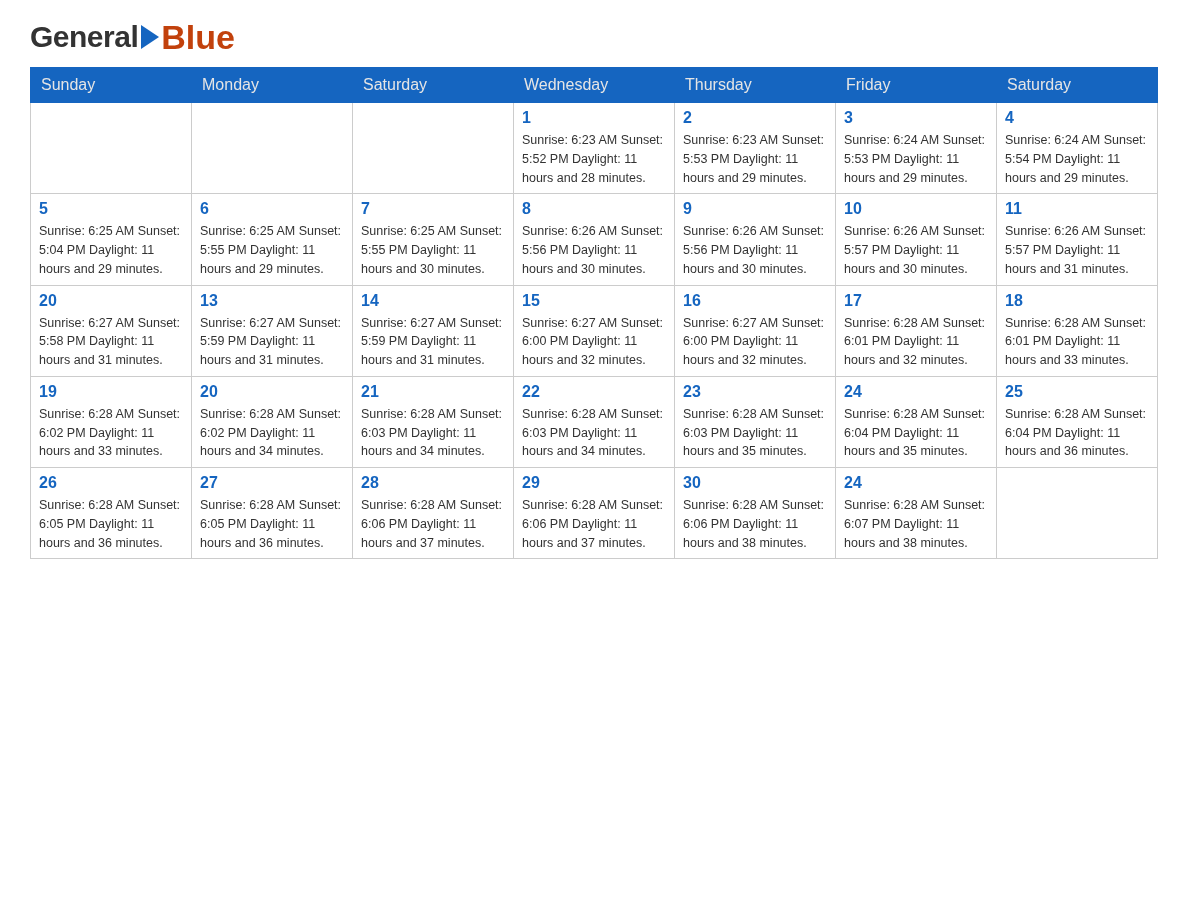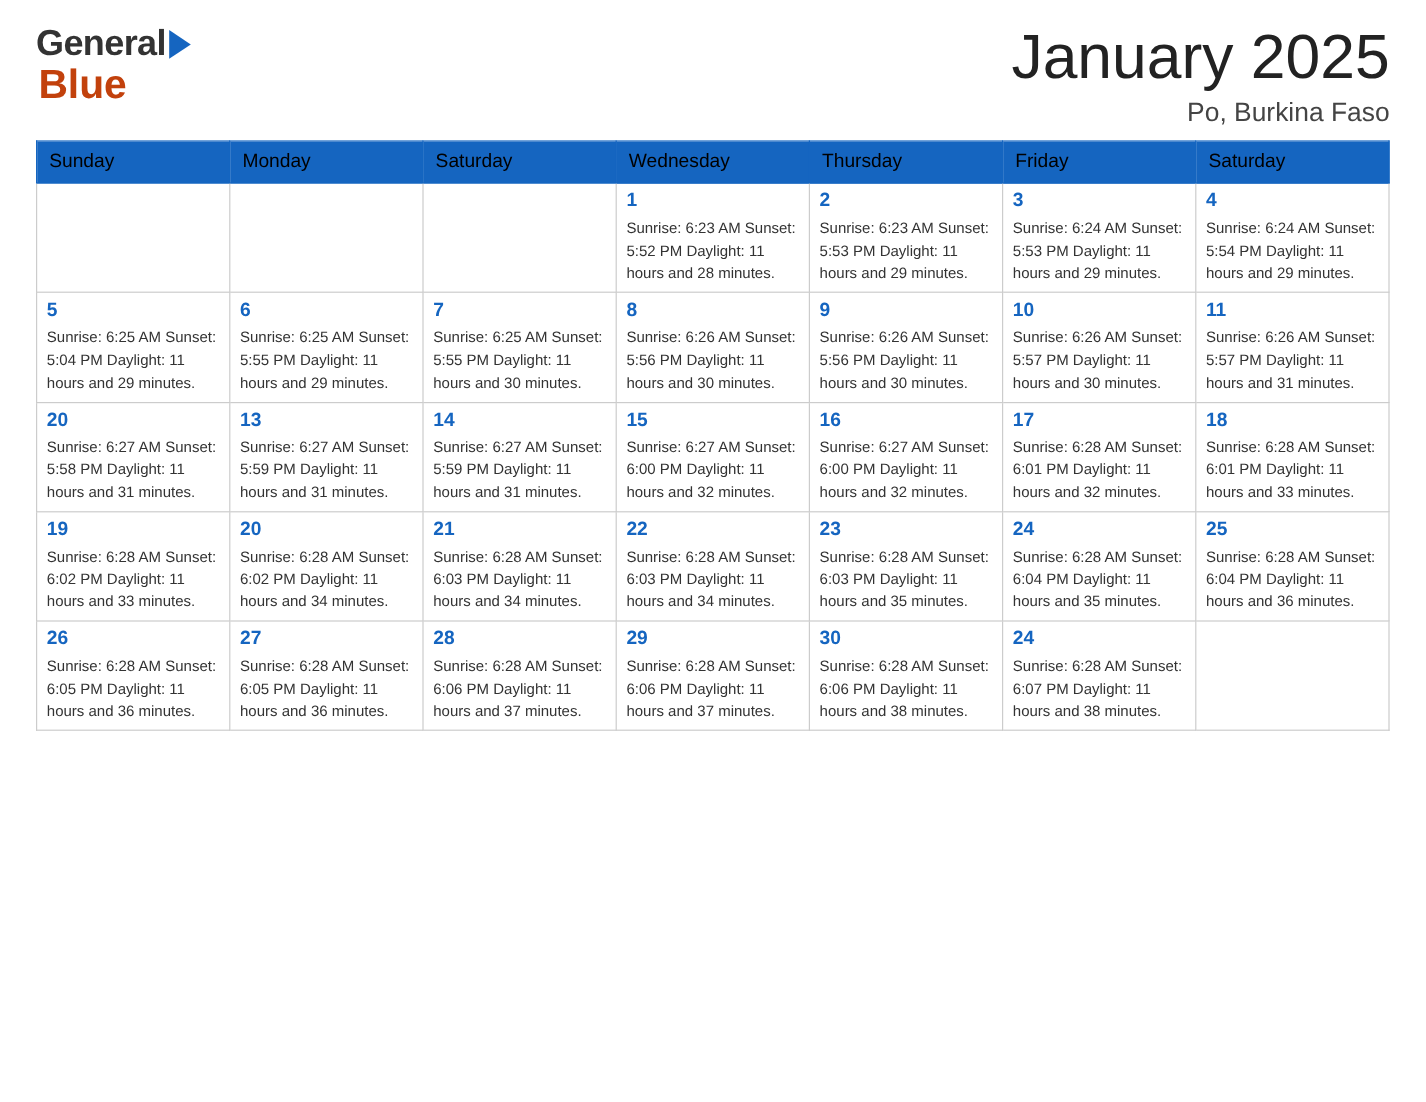--- a/index.html
+++ b/index.html
@@ -30,21 +30,21 @@
       color: #444;
       margin-top: 4px;
     }
     .calendar-table {
       width: 100%;
       border-collapse: collapse;
       margin-top: 10px;
     }
     .calendar-table th {
       background-color: #1565c0;
-      color: #000000;
+      color: #e5e5e5;
       font-size: 16px;
       font-weight: normal;
       padding: 8px 10px;
       text-align: left;
       border: 1px solid #1565c0;
     }
     .calendar-table td {
       border: 1px solid #ccc;
       vertical-align: top;
       padding: 6px 8px;
@@ -64,21 +64,20 @@
       font-size: 12.5px;
       color: #333;
       line-height: 1.5;
     }
     .empty-cell {
       background: #fff;
     }
     
     .logo-wrapper {
       display: flex;
-      flex-direction: column;
       align-items: flex-start;
     }
     .logo-top-row {
       display: flex;
       align-items: center;
     }
     .logo-text-general {
       font-size: 30px;
       font-weight: bold;
       color: #333;
@@ -105,24 +104,20 @@
 </head>
 <body>
 
 <div class="header">
   <div class="logo-wrapper">
     <div class="logo-top-row">
       <span class="logo-text-general">General</span>
       <span class="logo-triangle"></span>
     </div>
     <span class="logo-text-blue">Blue</span>
-  </div>
-  <div class="title-section">
-    <div class="calendar-title">January 2025</div>
-    <div class="calendar-subtitle">Po, Burkina Faso</div>
   </div>
 </div>
 
 <table class="calendar-table">
   <thead>
     <tr>
     <th>Sunday</th>
         <th>Monday</th>
         <th>Saturday</th>
         <th>Wednesday</th>

